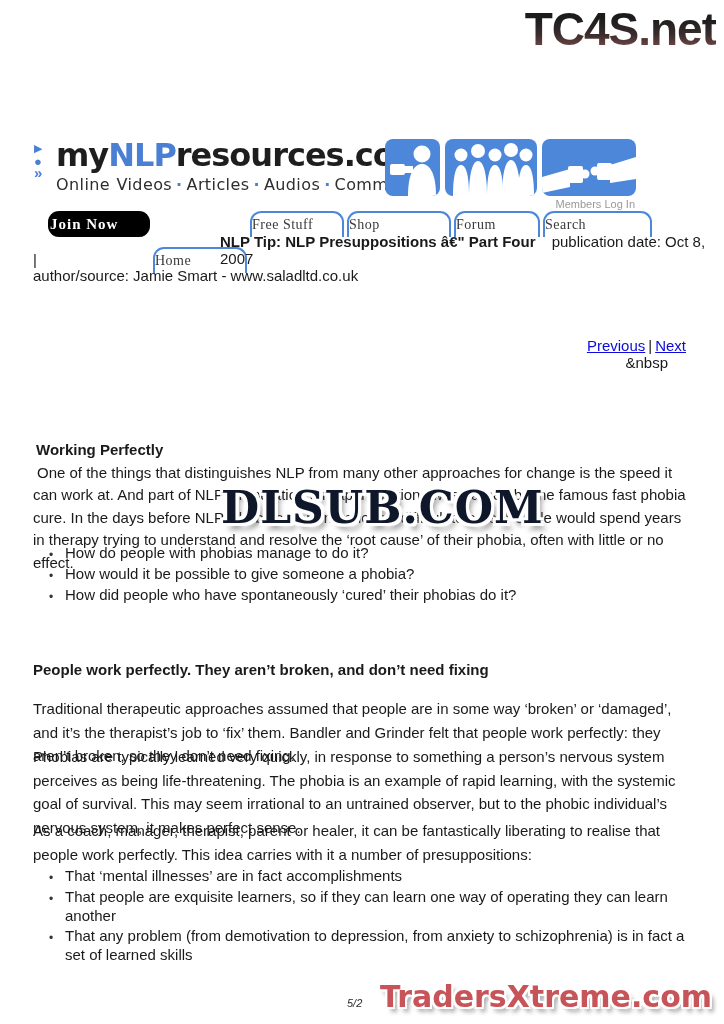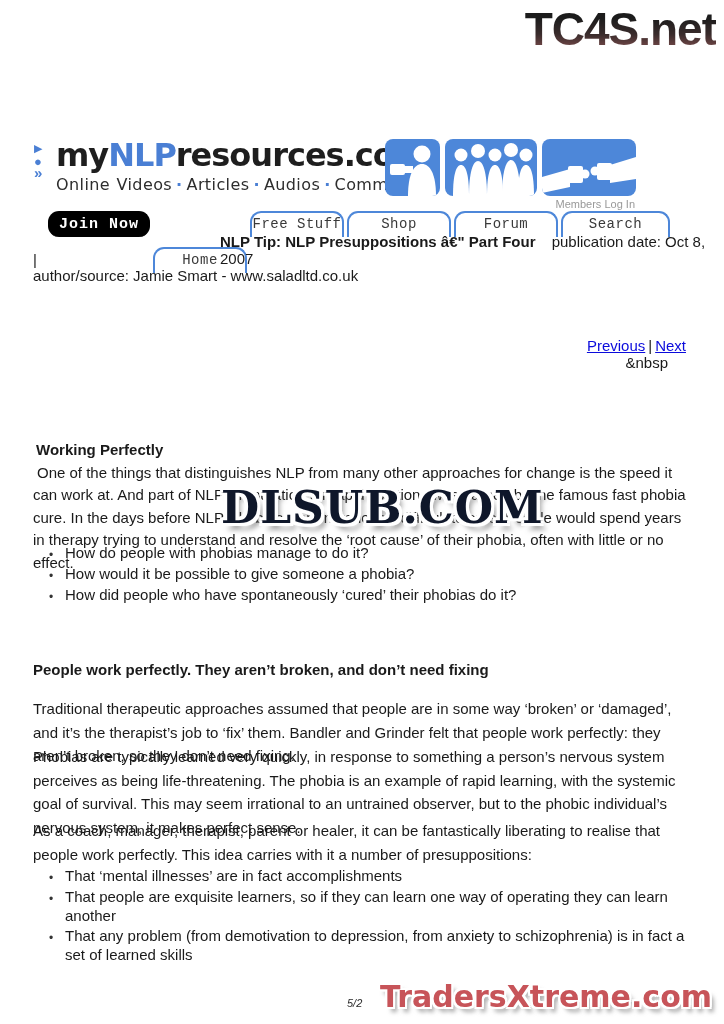--- a/index.html
+++ b/index.html
@@ -33,28 +33,28 @@
   .thumbs { position:absolute; top:139px; left:385px; display:flex; gap:5px; }
   .thumb { background:#4d87d9; border-radius:8px; height:57px; overflow:hidden; }
   .thumb svg { display:block; }
   .members { position:absolute; top:198px; left:540px; width:95px; text-align:right; font-size:11px; color:#999; }
 
   
   .nav { position:absolute; top:211px; left:48px; display:flex; gap:3px; }
   .tab {
     height:26px; border:2px solid #4d87d9; border-bottom:none;
     border-radius:11px 11px 0 0; background:#fff;
-    font-family:Liberation Mono, monospace; font-size:14px; color:#3a3a3a;
-    letter-spacing:0.5px; text-align:center; line-height:23px; cursor:pointer;
+    font-family:Liberation Serif, serif; font-size:14px; color:#3a3a3a;
+    letter-spacing:0.5px; line-height:23px; cursor:pointer;
   }
   .tab-dark {
     background:#000; border-color:#000; color:#fff; font-weight:bold;
     letter-spacing:1px; font-size:15px; border-radius:11px;
   }
-  .t1{width:102px;} .t2{width:94px;margin-top:36px;} .t3{width:94px;} .t4{width:104px;} .t5{width:104px;} .t6{width:109px;}
+  .t1{width:102px;} .t2{width:94px;margin-top:36px;} .t3{width:94px;} .t4{width:104px;} .t5{width:86px;} .t6{width:109px;}
 
   
   .title-line { position:absolute; top:233px; left:220px; font-size:15px; }
   .title-line .ttl { font-weight:bold; }
   .title-line .pub { margin-left:12px; }
   .pipe { position:absolute; top:251px; left:33px; font-size:15px; }
   .author { position:absolute; top:267px; left:33px; font-size:15px; }
 
   .pager { position:absolute; top:337px; right:38px; font-size:15px; }
   .pager a, .link { color:#0b0bdc; text-decoration:underline; cursor:pointer; }

